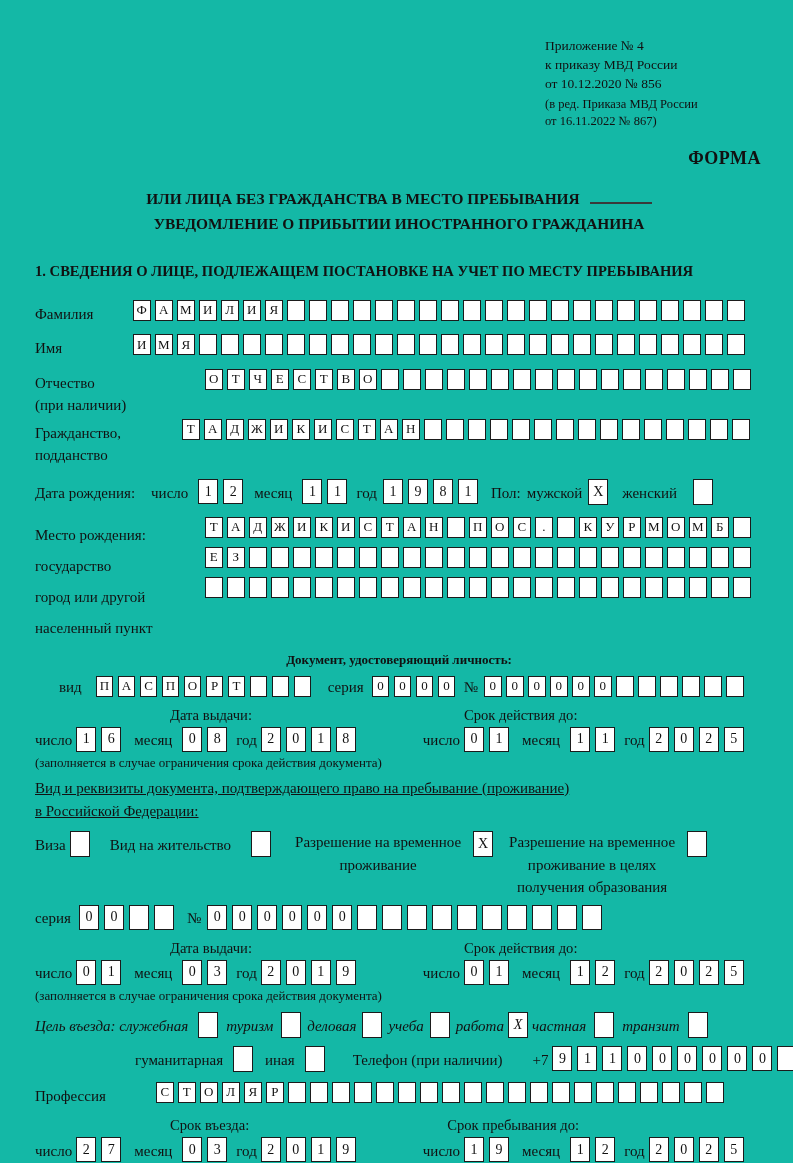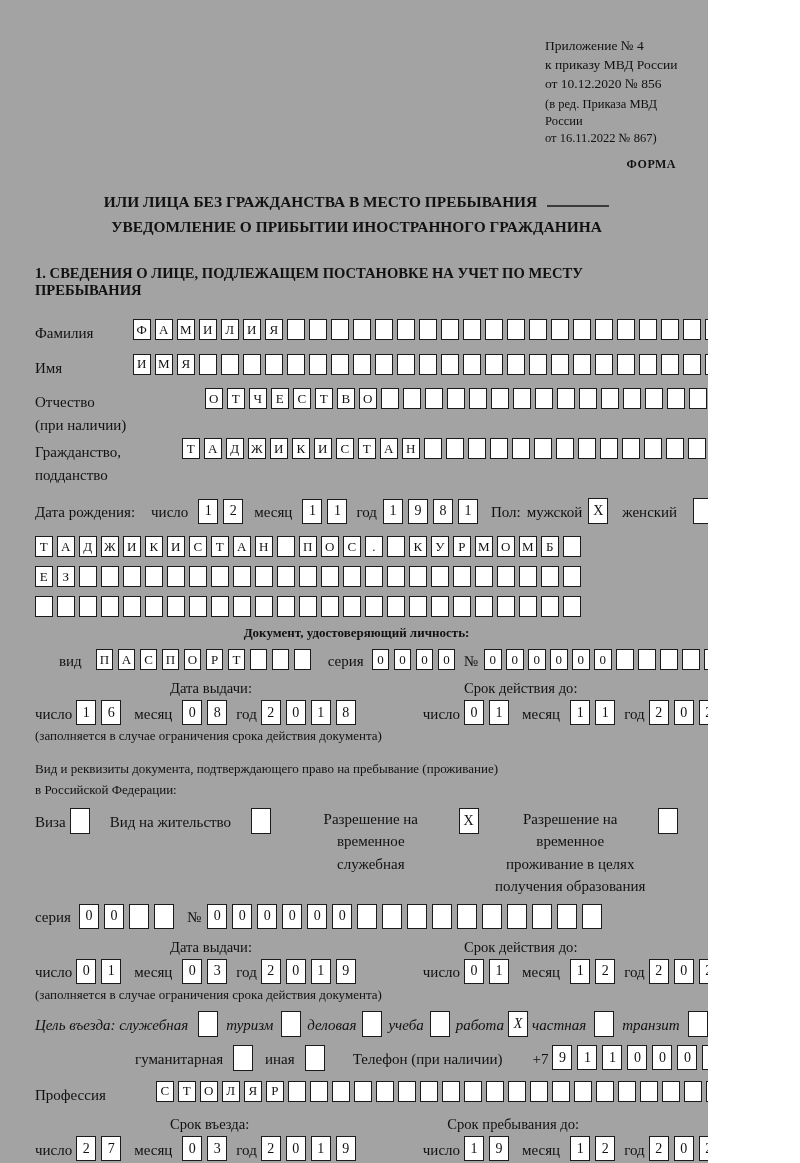--- a/index.html
+++ b/index.html
@@ -1,44 +1,44 @@
 <!DOCTYPE html>
 <html><head>
 <meta charset="utf-8">
 <style>
   html,body{margin:0;padding:0;background:#fff;}
   .page{
-    width:708px;height:1163px;box-sizing:border-box;
+    width:793px;height:1163px;box-sizing:border-box;
     padding:36px 30px 16px 35px;
-    background:#a3a3a3;color:#111;
+    background:#14b8a6;color:#111;
     font-family:"Liberation Serif","DejaVu Serif",serif;
     font-size:15px;overflow:hidden;position:relative;
   }
   .annex{margin-left:510px;line-height:1.42;font-size:13.5px;}
   .annex-small{margin-left:510px;line-height:1.35;font-size:12.5px;margin-top:3px;}
-  .forma{text-align:right;font-weight:bold;font-size:12px;margin-top:10px;letter-spacing:.5px;padding-right:2px;}
+  .forma{text-align:right;font-weight:bold;font-size:18px;margin-top:18px;letter-spacing:.5px;padding-right:2px;}
   .title{text-align:center;font-weight:bold;font-size:15.4px;line-height:1.6;margin-top:18px;}
   .title-underline{display:inline-block;width:62px;border-bottom:2.4px solid #3a3a3a;height:12px;margin-left:10px;}
   .sec-heading{font-weight:bold;font-size:14.6px;margin-top:26px;}
   .row{display:flex;align-items:flex-start;margin-top:9px;}
   .lbl{flex:none;padding-top:3px;line-height:1.5;}
   .cells{display:flex;flex-wrap:nowrap;}
   .cell{
     flex:none;box-sizing:border-box;display:inline-flex;align-items:center;justify-content:center;
     width:17.5px;height:21px;border:1.7px solid #1b1b1b;margin-right:4.5px;
     font-size:13px;background:#fff;
   }
   .cell-lg{width:20px;height:25px;margin-right:5px;font-size:14px;}
   .checkbox{width:20px;height:26px;margin-right:0;font-size:14px;}
   .inline-lbl{flex:none;padding-top:3px;}
   .dates-headers{display:flex;margin-top:10px;font-size:14.6px;}
   .date-line{display:flex;align-items:center;margin-top:3px;}
   .note{ font-size:13px;margin-top:3px;}
   .centered-bold{text-align:center;font-weight:bold;font-size:13px;margin-top:8px;}
-  .intro{margin-top:15px;line-height:1.55;font-size:13px;}
+  .intro{margin-top:6px;line-height:1.55;font-size:15px;text-decoration:underline;}
   .opt-col{text-align:center;line-height:1.5;}
   .ml4{margin-left:4px;}.ml6{margin-left:6px;}.ml8{margin-left:8px;}.ml10{margin-left:10px;}
   .ml12{margin-left:12px;}.ml14{margin-left:14px;}.ml16{margin-left:16px;}.ml20{margin-left:20px;}
   .ml24{margin-left:24px;}
 </style>
 </head>
 <body>
 
 <div class="page">
 
@@ -223,20 +223,26 @@
     <span class="cells ml6">
         <span class="cell checkbox">X</span>
       </span>
     <span class="inline-lbl ml14">женский</span>
     <span class="cells ml16">
         <span class="cell checkbox"></span>
       </span>
   </div>
 
   <div class="row" style="margin-top:12px;">
+    <span class="lbl" style="width:170px;line-height:2.07;">
+      <span>Место рождения:</span><br>
+      <span>государство</span><br>
+      <span>город или другой</span><br>
+      <span>населенный пункт</span>
+    </span>
     <span style="display: flex; flex-direction: column;">
       <span class="cells" style="margin-bottom:9px;">
           <span class="cell">Т</span>
           <span class="cell">А</span>
           <span class="cell">Д</span>
           <span class="cell">Ж</span>
           <span class="cell">И</span>
           <span class="cell">К</span>
           <span class="cell">И</span>
           <span class="cell">С</span>
@@ -406,21 +412,21 @@
     <span class="inline-lbl" style="padding-top:6px;">Виза</span>
     <span class="cells ml4">
         <span class="cell checkbox"></span>
       </span>
     <span class="inline-lbl ml20" style="padding-top:6px;">Вид на жительство</span>
     <span class="cells ml20">
         <span class="cell checkbox"></span>
       </span>
     <span class="opt-col ml24">
       <span>Разрешение на временное</span><br>
-      <span>служебная</span>
+      <span>проживание</span>
     </span>
     <span class="cells ml12">
         <span class="cell checkbox">X</span>
       </span>
     <span class="opt-col ml16">
       <span>Разрешение на временное</span><br>
       <span>проживание в целях</span><br>
       <span>получения образования</span>
     </span>
     <span class="cells ml12">

